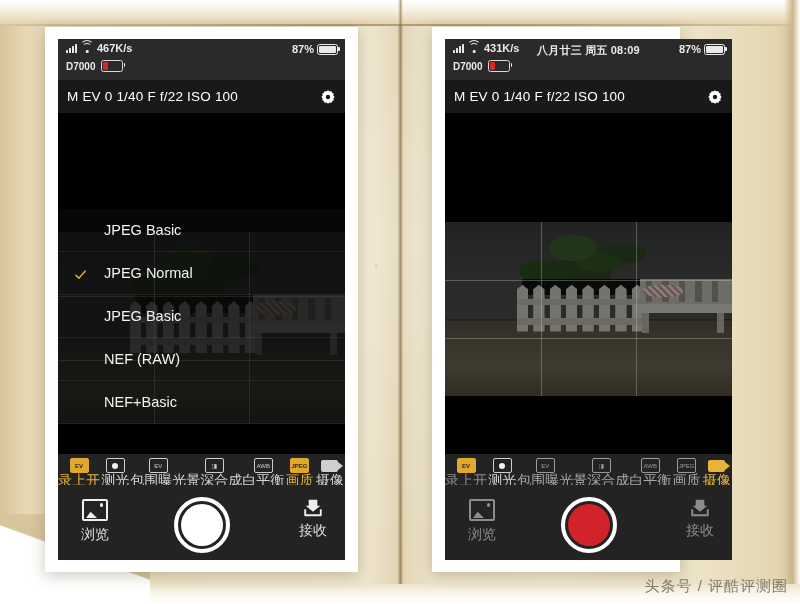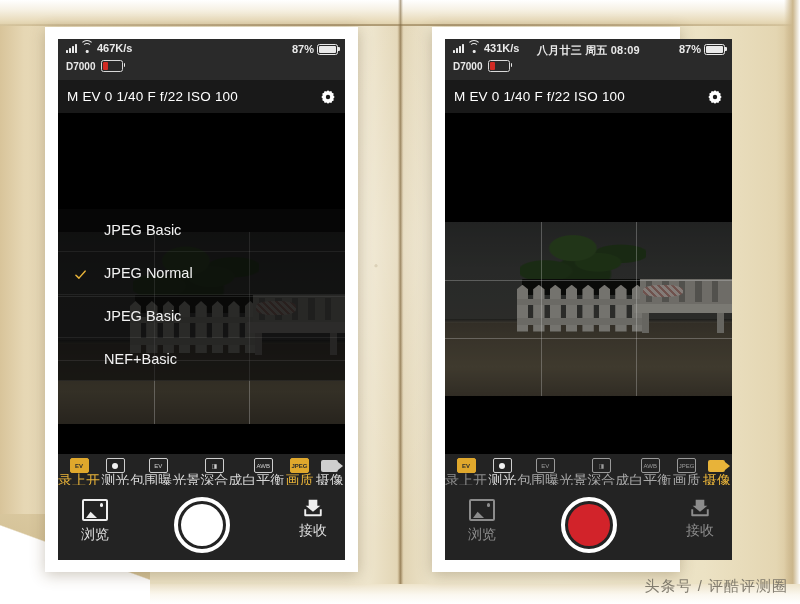--- a/index.html
+++ b/index.html
@@ -286,20 +286,24 @@
                 </svg>
             </span>
             <span>JPEG Normal</span>
           </div>
           <div class="menu-item translucent">
 
             <span>JPEG Basic</span>
           </div>
           <div class="menu-item translucent">
 
+            <span>NEF (RAW)</span>
+          </div>
+          <div class="menu-item translucent">
+
             <span>NEF+Basic</span>
           </div>
 
         </div>
       </div>
 
       <div class="modebar" style="bottom:75px;height:31px;">
         <div class="mode">
           <span class="mi">
               <span class="ic-box fill">EV</span>

